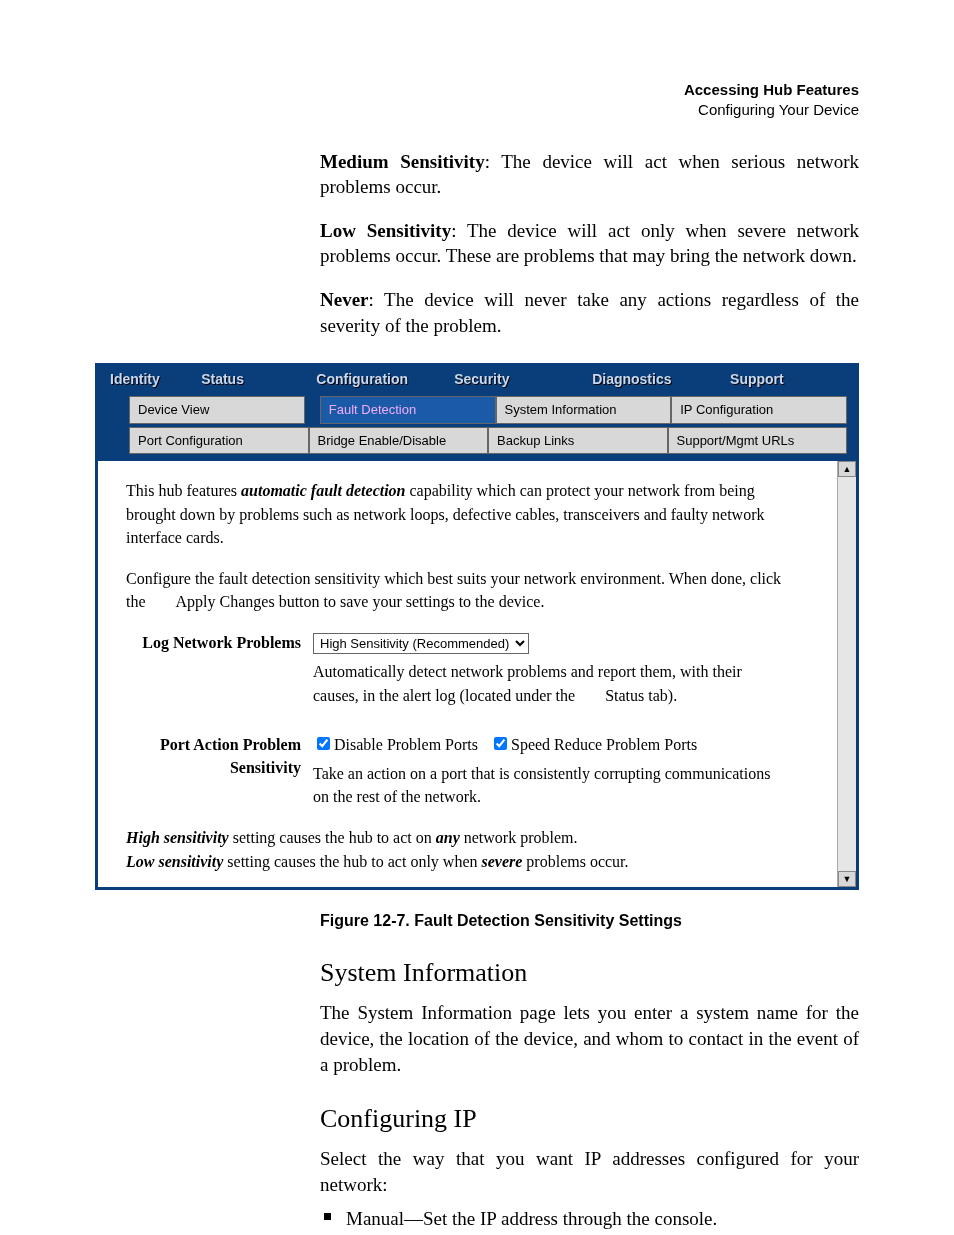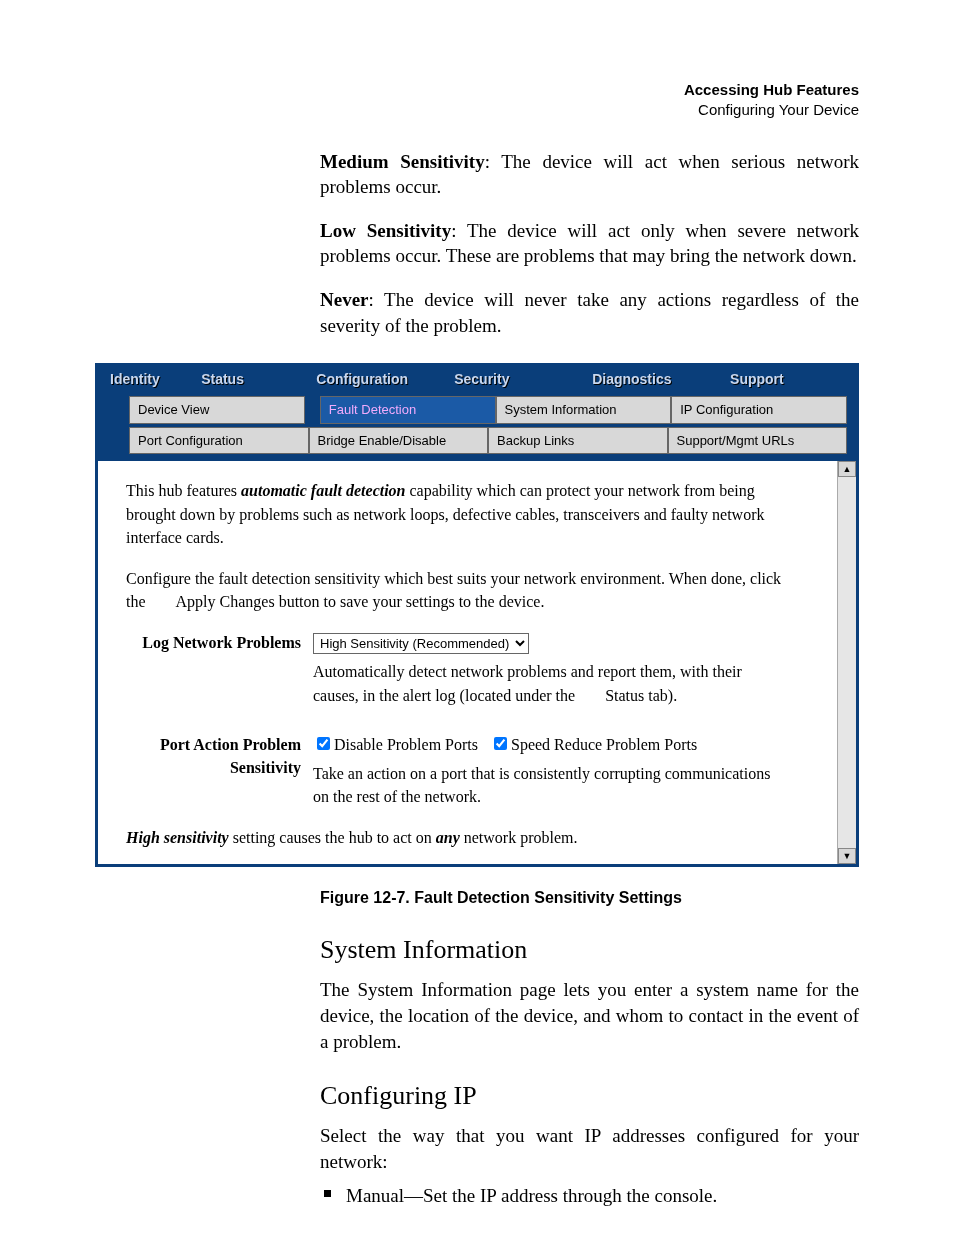--- a/index.html
+++ b/index.html
@@ -132,20 +132,23 @@
               <label><input type="checkbox" checked="" style=""><span>Speed Reduce Problem Ports</span></label>
             </div>
             <div class="help-text">Take an action on a port that is consistently corrupting communications on the rest of the network.</div>
           </div>
         </div>
 
         <div class="footnotes">
           <div>
             <span class="cp-bolditalic">High sensitivity</span><span> setting causes the hub to act on </span><span class="cp-bolditalic">any</span><span> network problem.</span>
           </div>
+          <div>
+            <span class="cp-bolditalic">Low sensitivity</span><span> setting causes the hub to act only when </span><span class="cp-bolditalic">severe</span><span> problems occur.</span>
+          </div>
         </div>
       </div>
     </div>
   </div>
 
   <div class="figcap">Figure 12-7. Fault Detection Sensitivity Settings</div>
 
   <div class="body-col">
     <div class="h2">System Information</div>
     <p class="para">The System Information page lets you enter a system name for the device, the location of the device, and whom to contact in the event of a problem.</p>

